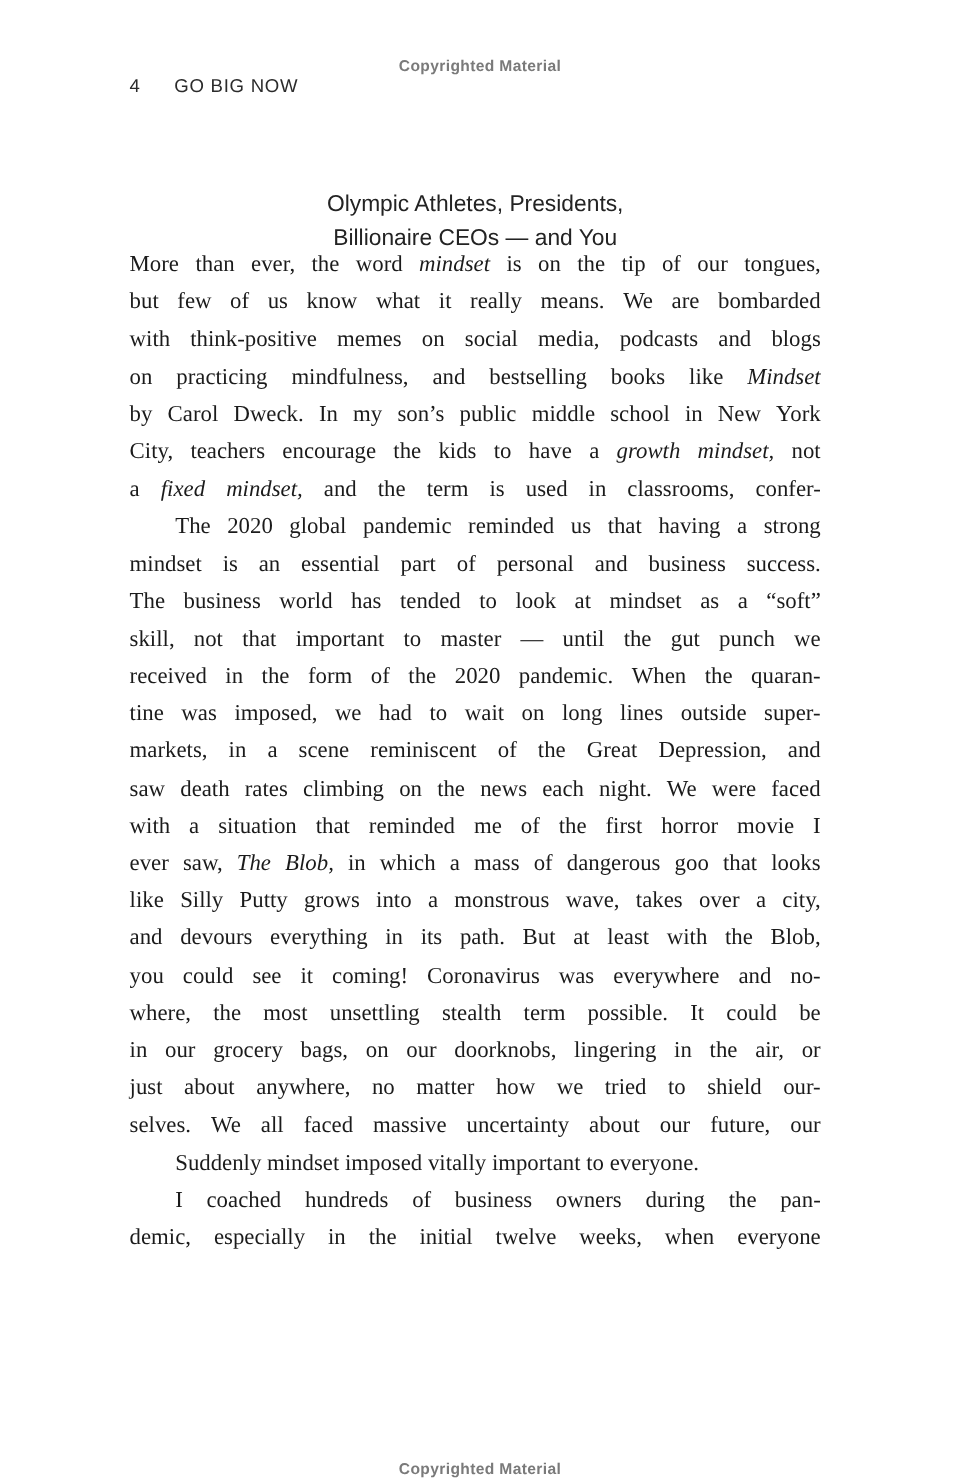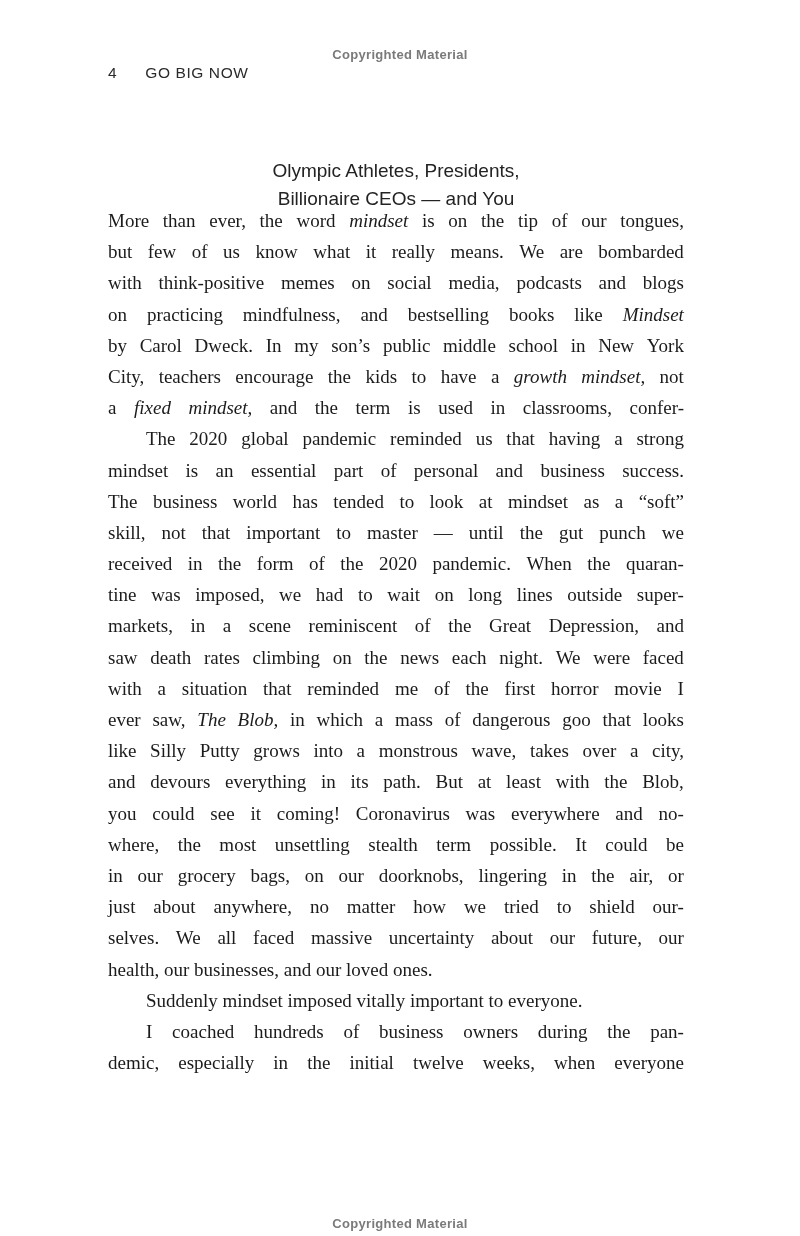--- a/index.html
+++ b/index.html
@@ -372,21 +372,20 @@
       <span><span>We</span></span>
       <span><span>all</span></span>
       <span><span>faced</span></span>
       <span><span>massive</span></span>
       <span><span>uncertainty</span></span>
       <span><span>about</span></span>
       <span><span>our</span></span>
       <span><span>future,</span></span>
       <span><span>our</span></span>
     </div>
-    <div class="line"><span><span>health,</span></span> <span><span>our</span></span> <span><span>businesses,</span></span> <span><span>and</span></span> <span><span>our</span></span> <span><span>loved</span></span> <span><span>ones.</span></span></div>
     <div class="line" style="padding-left: 38px;"><span><span>Suddenly</span></span> <span><span>mindset</span></span> <span><span>imposed</span></span> <span><span>vitally</span></span> <span><span>important</span></span> <span><span>to</span></span> <span><span>everyone.</span></span></div>
     <div class="line justify" style="padding-left: 38px;">
       <span><span>I</span></span>
       <span><span>coached</span></span>
       <span><span>hundreds</span></span>
       <span><span>of</span></span>
       <span><span>business</span></span>
       <span><span>owners</span></span>
       <span><span>during</span></span>
       <span><span>the</span></span>

